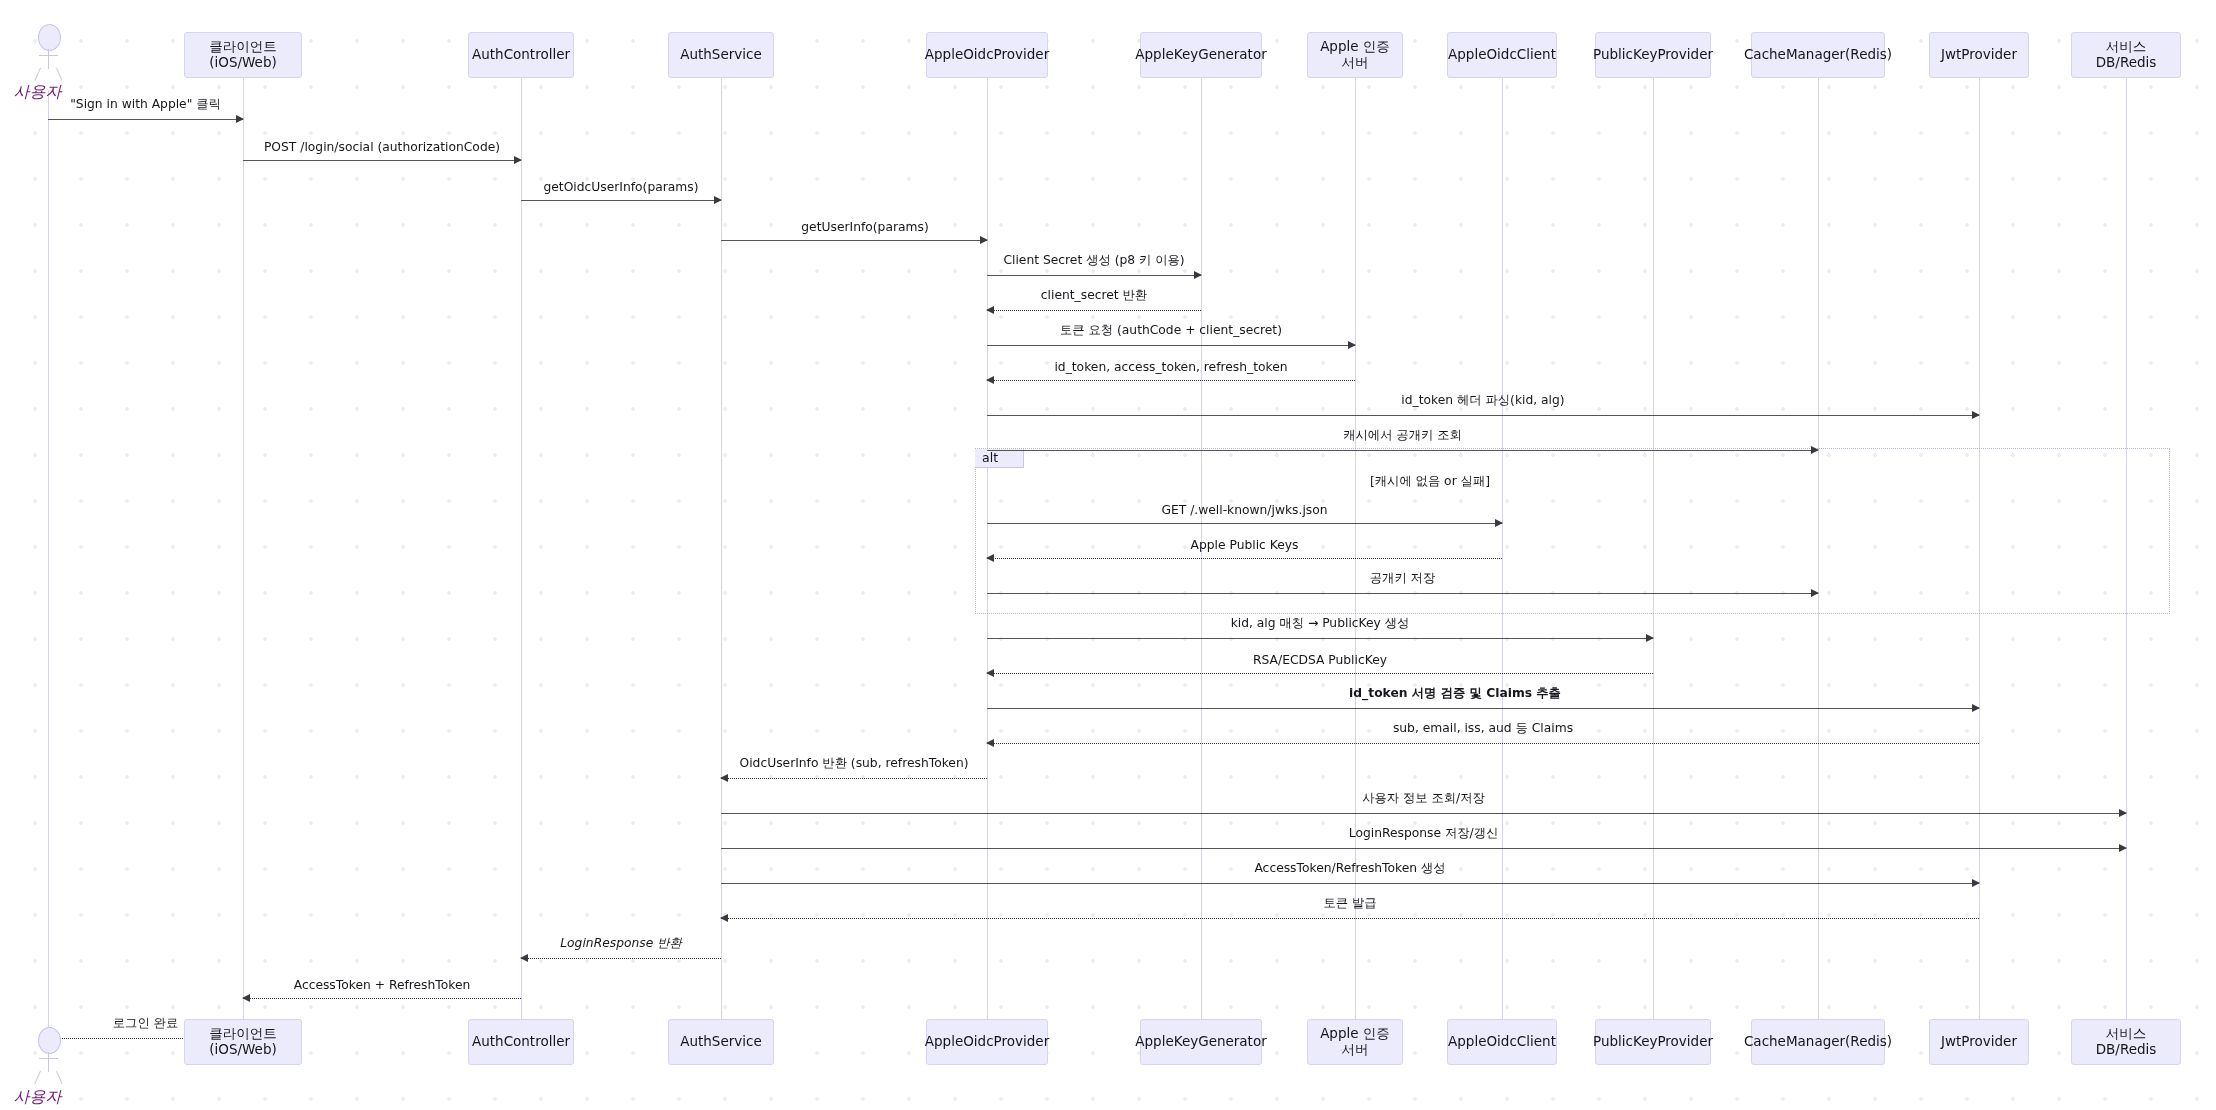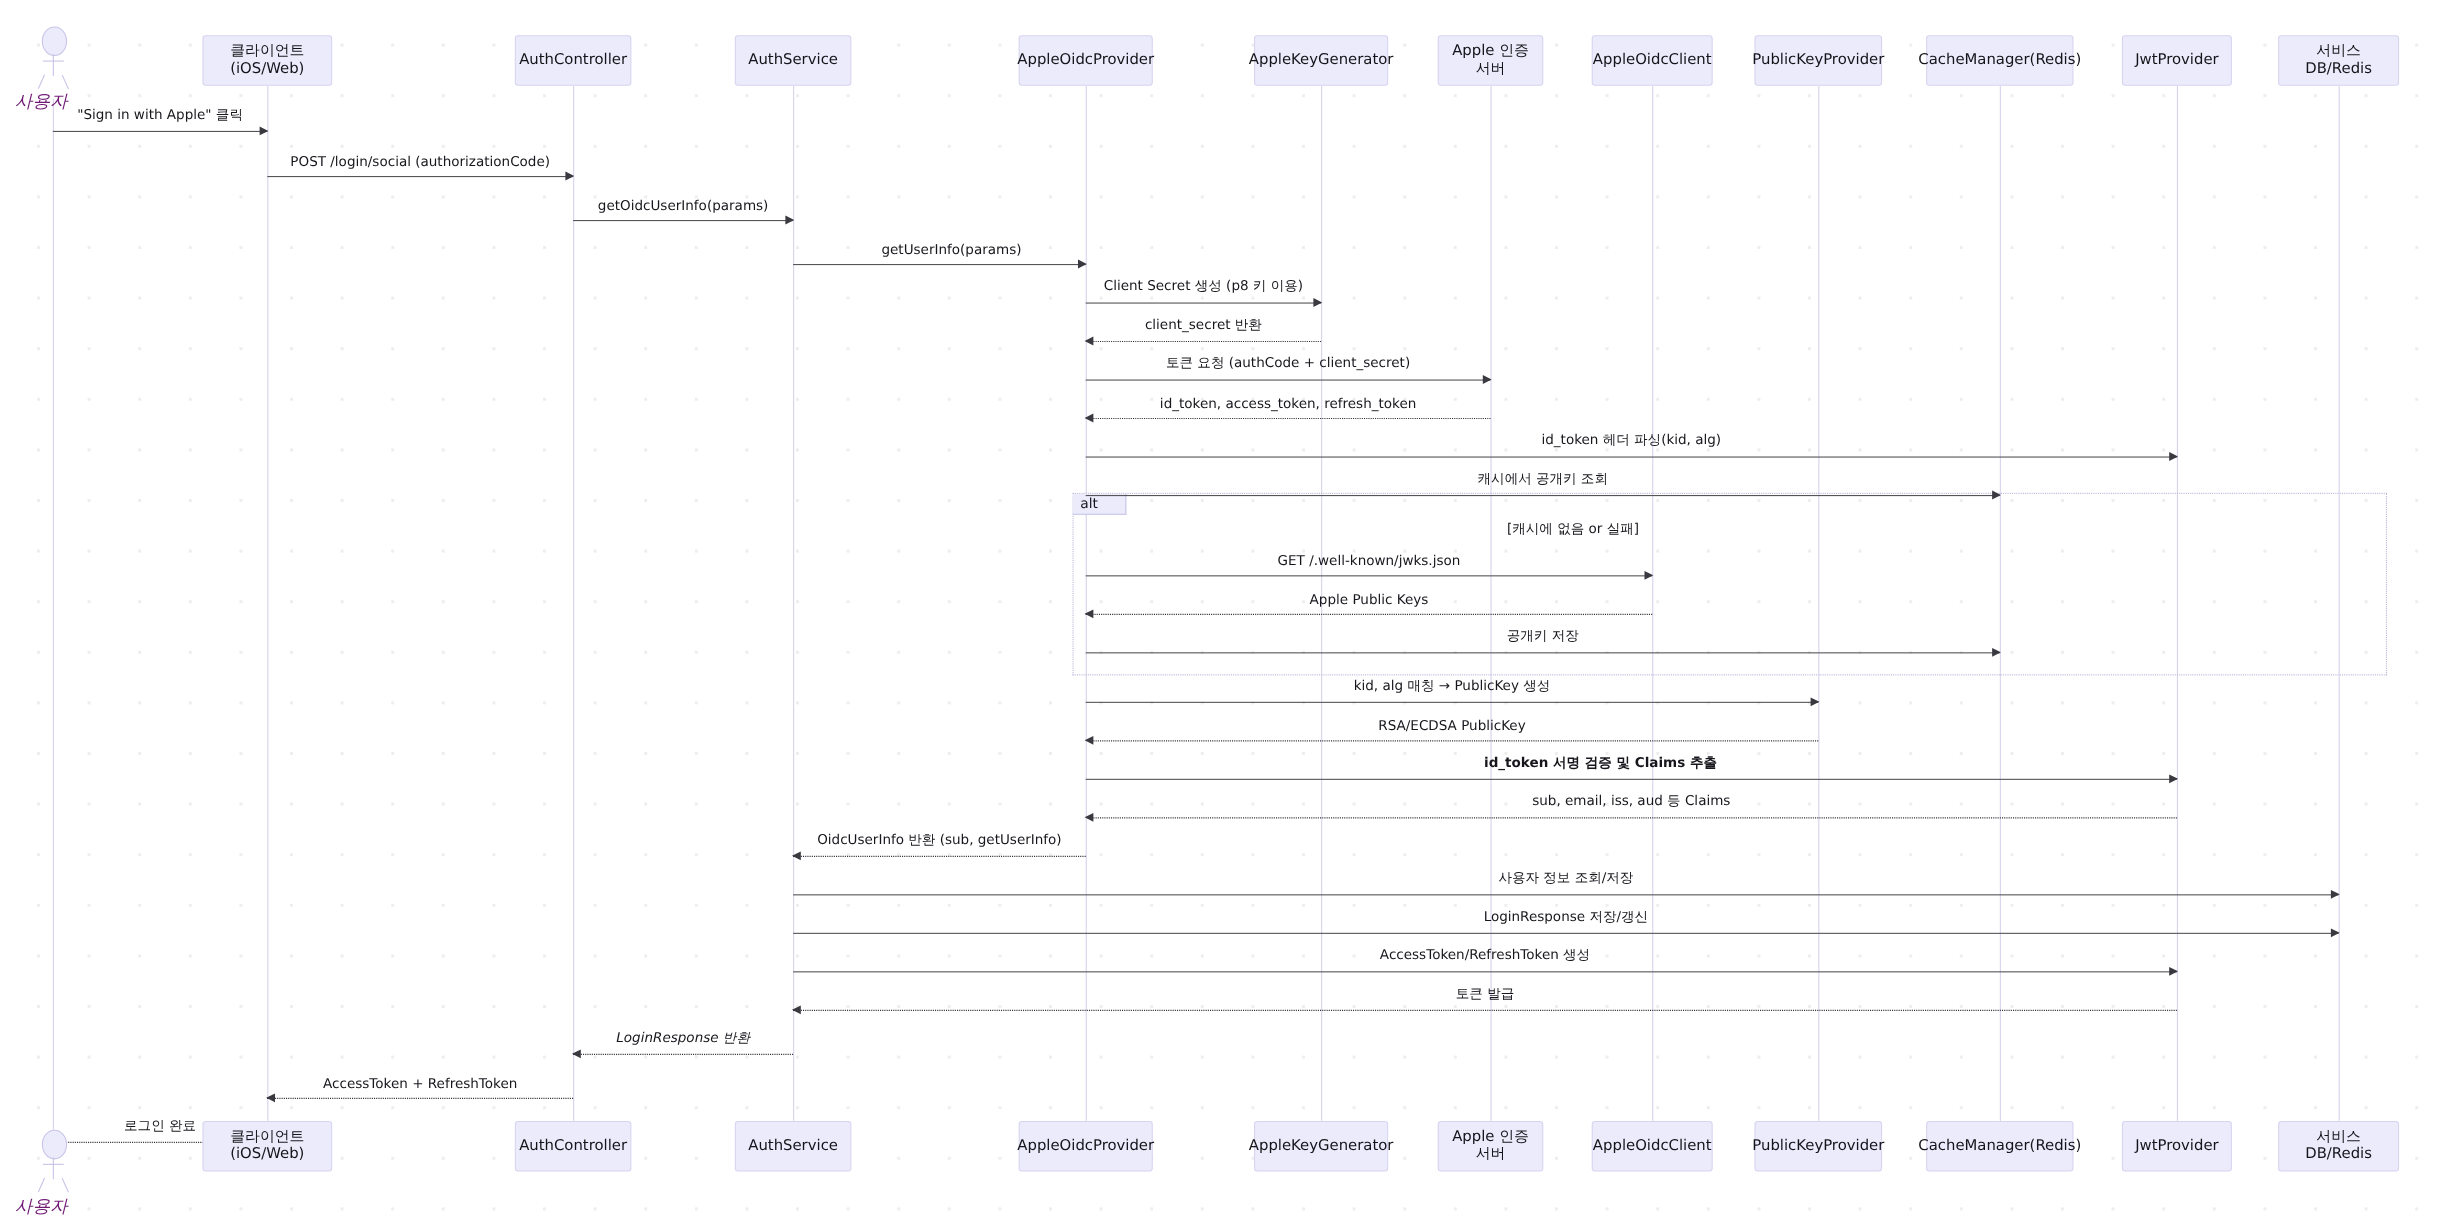--- a/index.html
+++ b/index.html
@@ -152,21 +152,21 @@
         <div class="lbl" style="left: 468px; font-weight: bold;">id_token 서명 검증 및 Claims 추출</div>
       </div>
       <div class="msg dotted" style="left: 987px; width: 992px; top: 743px;">
         <div class="line"></div>
         <div class="ah l"></div>
         <div class="lbl" style="left: 496px;">sub, email, iss, aud 등 Claims</div>
       </div>
       <div class="msg dotted" style="left: 721px; width: 266px; top: 778px;">
         <div class="line"></div>
         <div class="ah l"></div>
-        <div class="lbl" style="left: 133px;">OidcUserInfo 반환 (sub, getUserInfo)</div>
+        <div class="lbl" style="left: 133px;">OidcUserInfo 반환 (sub, refreshToken)</div>
       </div>
       <div class="msg" style="left: 721px; width: 1405px; top: 813px;">
         <div class="line"></div>
         <div class="ah r"></div>
         <div class="lbl" style="left: 702.5px;">사용자 정보 조회/저장</div>
       </div>
       <div class="msg" style="left: 721px; width: 1405px; top: 848px;">
         <div class="line"></div>
         <div class="ah r"></div>
         <div class="lbl" style="left: 702.5px;">LoginResponse 저장/갱신</div>

